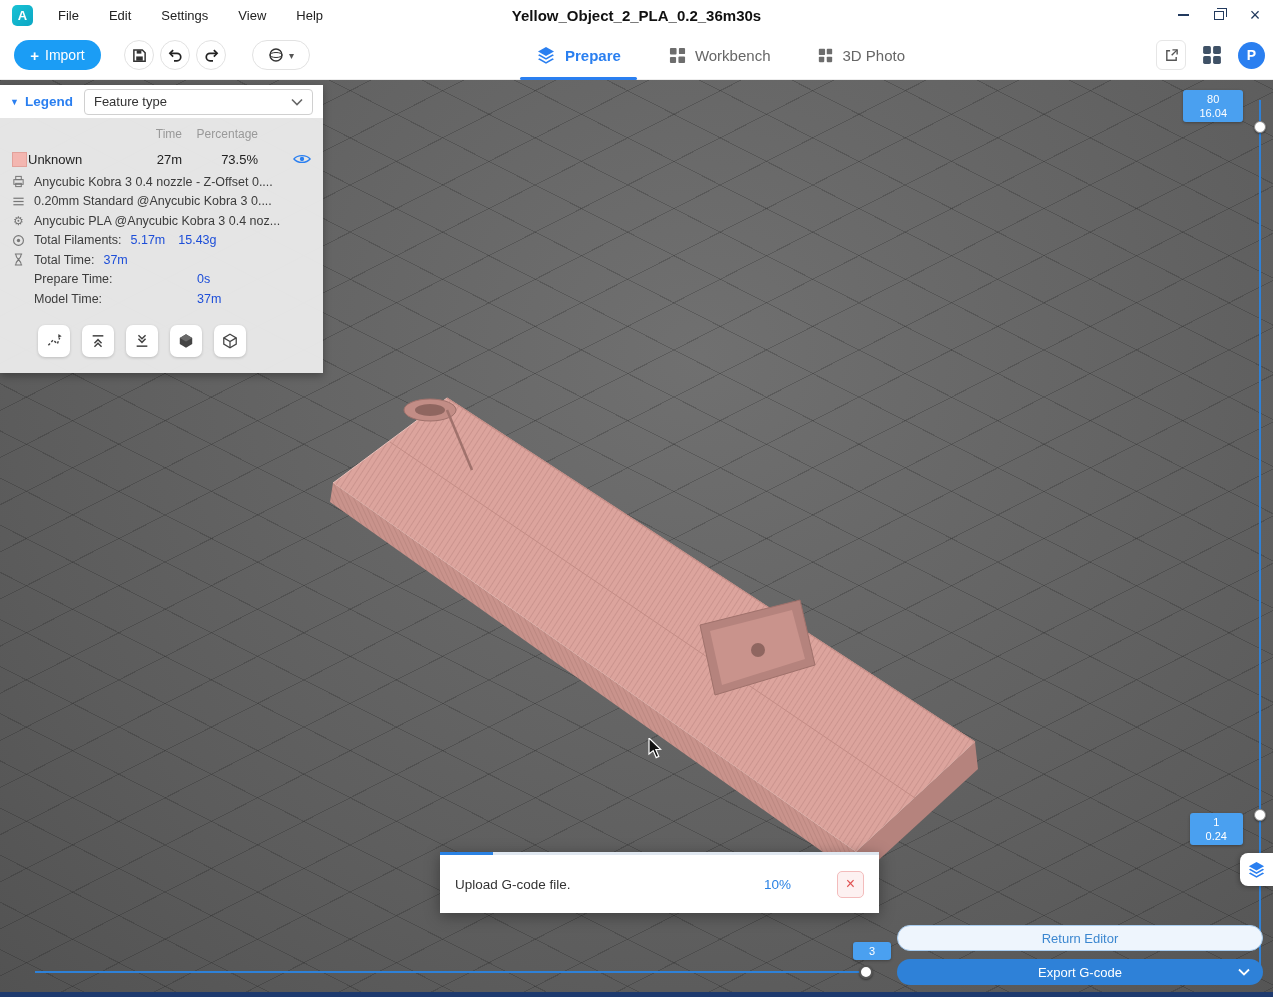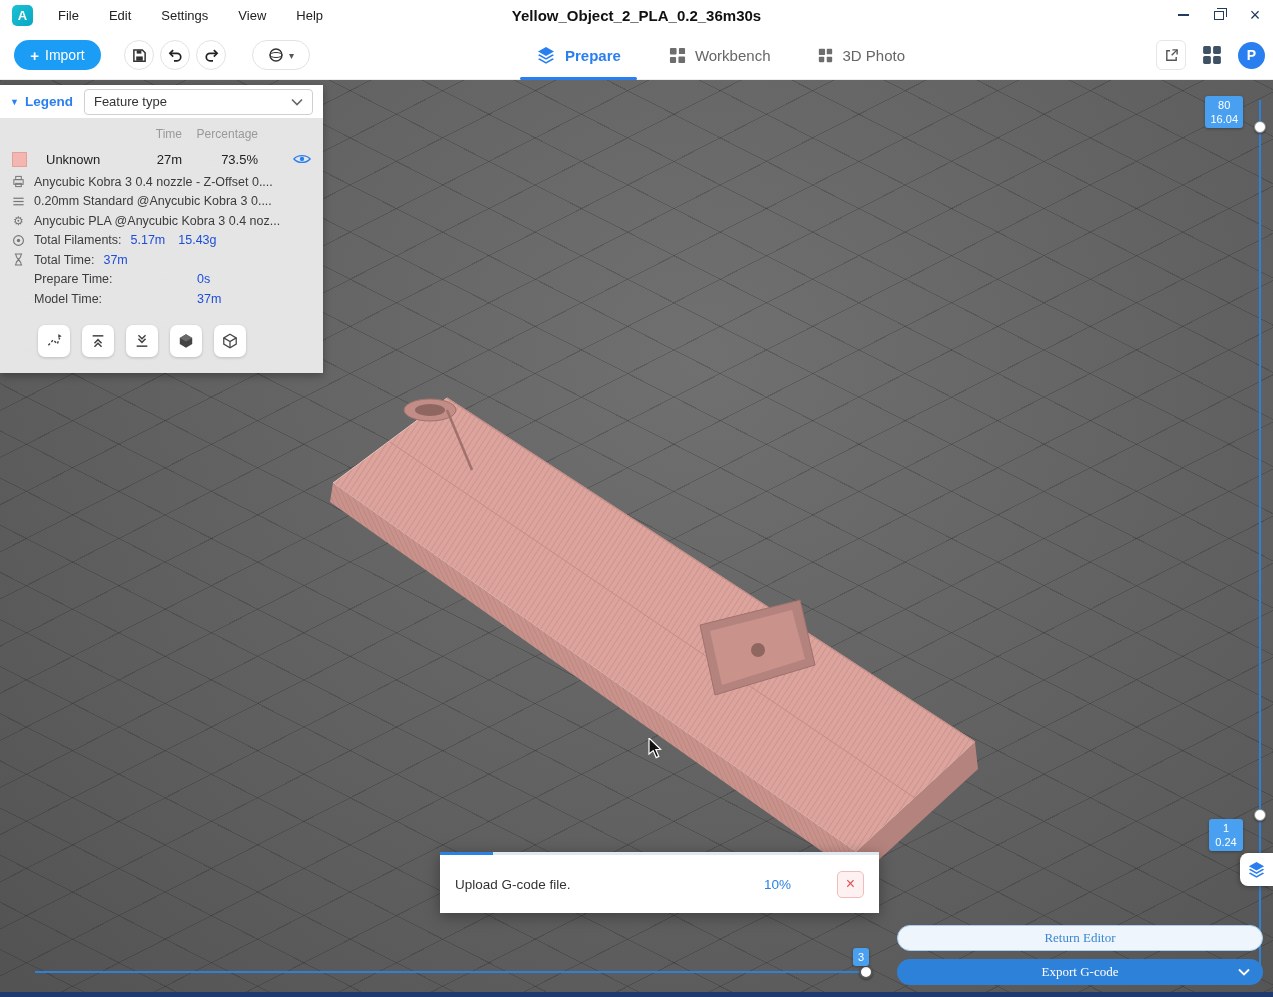--- a/index.html
+++ b/index.html
@@ -45,21 +45,21 @@
 
   
   .legend { position:absolute; left:0; top:85px; width:323px; background:rgba(233,233,233,.97); z-index:20; box-shadow:0 3px 8px rgba(0,0,0,.3); padding-bottom:14px; }
   .lg-head { height:33px; background:#fff; display:flex; align-items:center; padding:0 10px; }
   .lg-tri { color:#2a7ff0; font-size:9px; margin-right:6px; }
   .lg-title { color:#2a7ff0; font-size:13.5px; font-weight:bold; margin-right:11px; }
   .lg-select { flex:1; height:26px; border:1px solid #d0d0d0; border-radius:4px; background:#fff; display:flex; align-items:center; padding:0 9px; font-size:13px; color:#333; justify-content:space-between; }
   .leg-row { display:flex; align-items:center; padding:0 12px; }
   .leg-hdr { height:24px; font-size:12px; color:#999; margin-top:4px; }
   .leg-data { height:26px; font-size:13px; color:#222; }
-  .leg-label { flex:0 0 118px; display:flex; align-items:center; gap:19px; }
+  .leg-label { flex:0 0 118px; display:flex; align-items:center; gap:1px; }
   .swatch { width:15px; height:15px; background:#f3b6b0; border:1px solid #e2a19a; }
   .leg-time { flex:0 0 52px; text-align:right; }
   .leg-pct { flex:0 0 76px; text-align:right; }
   .leg-eye { margin-left:auto; display:flex; }
   .info-list { }
   .info-row { display:flex; align-items:center; height:19.5px; padding:0 10px; font-size:12.5px; color:#3c3c3c; white-space:nowrap; }
   .info-icon { flex:0 0 17px; margin-right:7px; color:#777; display:flex; justify-content:center; align-items:center; font-size:12px; }
   .iv { color:#1d4ed8; }
   .lbl-fixed { flex:0 0 163px; }
   .lg-tools { display:flex; gap:12px; margin:16px 0 2px 38px; }
@@ -68,33 +68,33 @@
   
   .upload { position:absolute; left:440px; top:852px; width:439px; height:61px; background:#fff; z-index:25; box-shadow:0 3px 14px rgba(0,0,0,.35); }
   .up-track { position:absolute; top:0; left:0; right:0; height:3px; background:#dfe7f0; }
   .up-fill { height:100%; width:12%; background:#2a82e4; }
   .up-body { display:flex; align-items:center; height:58px; margin-top:3px; padding:0 15px; }
   .up-msg { font-size:13.5px; color:#333; }
   .up-pct { margin-left:auto; margin-right:46px; font-size:13.5px; color:#2a82e4; }
   .up-close { width:27px; height:27px; border-radius:5px; border:1px solid #f3bcbc; background:#fdf1f1; color:#e05252; font-size:16px; display:flex; align-items:center; justify-content:center; line-height:1; }
 
   
-  .actions { position:absolute; right:10px; bottom:12px; width:366px; display:flex; flex-direction:column; gap:8px; z-index:22;font-family:Liberation Serif, serif; }
+  .actions { position:absolute; right:10px; bottom:12px; width:366px; display:flex; flex-direction:column; gap:8px; z-index:22; }
   .act-btn { height:26px; border-radius:13px; font-size:13px; display:flex; align-items:center; justify-content:center; position:relative; }
   .act-ghost { background:#eef5fd; border:1px solid #a9cdf0; color:#3c87d0; }
   .act-solid { background:#2e81d8; color:#fff; }
   .act-chevron { position:absolute; right:13px; top:7px; }
 
   
   .vslider { position:absolute; right:12px; top:100px; bottom:22px; width:2px; background:#2e81d8; z-index:15; }
   .knob { position:absolute; width:12px; height:12px; border-radius:50%; background:#fff; border:1px solid #8a8a8a; box-shadow:0 1px 2px rgba(0,0,0,.4); z-index:16; }
   .knob-vtop { right:7px; top:121px; }
   .knob-vbot { right:7px; top:809px; }
   .knob-h { left:859px; top:965px; width:14px; height:14px; border:2px solid #555; }
-  .badge { position:absolute; background:#4aa0f0; color:#fff; border-radius:3px; font-size:11px; text-align:center; padding:2px 5px; line-height:14px; z-index:17; box-shadow:0 1px 3px rgba(0,0,0,.3);margin-top:6px; }
+  .badge { position:absolute; background:#4aa0f0; color:#fff; border-radius:3px; font-size:11px; text-align:center; padding:2px 16px; line-height:14px; z-index:17; box-shadow:0 1px 3px rgba(0,0,0,.3); }
   .badge-vtop { right:30px; top:90px; min-width:34px; }
   .badge-vbot { right:30px; top:813px; min-width:34px; }
   .badge-h { left:853px; top:942px; min-width:12px; }
   .hslider { position:absolute; left:35px; top:971px; width:832px; height:2px; background:#2e81d8; z-index:15; }
   .layerview-btn { position:absolute; right:0; top:853px; width:33px; height:33px; background:#fff; border-radius:8px 0 0 8px; box-shadow:-1px 1px 5px rgba(0,0,0,.3); display:flex; align-items:center; justify-content:center; z-index:18; }
   .bottom-edge { position:absolute; left:0; right:0; bottom:0; height:5px; background:#1e3a6e; z-index:21; }
 
   svg { display:block; }
 </style>
 </head>

